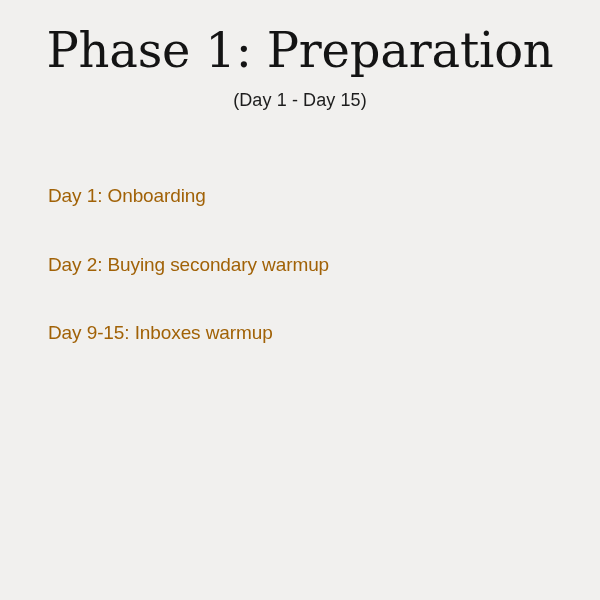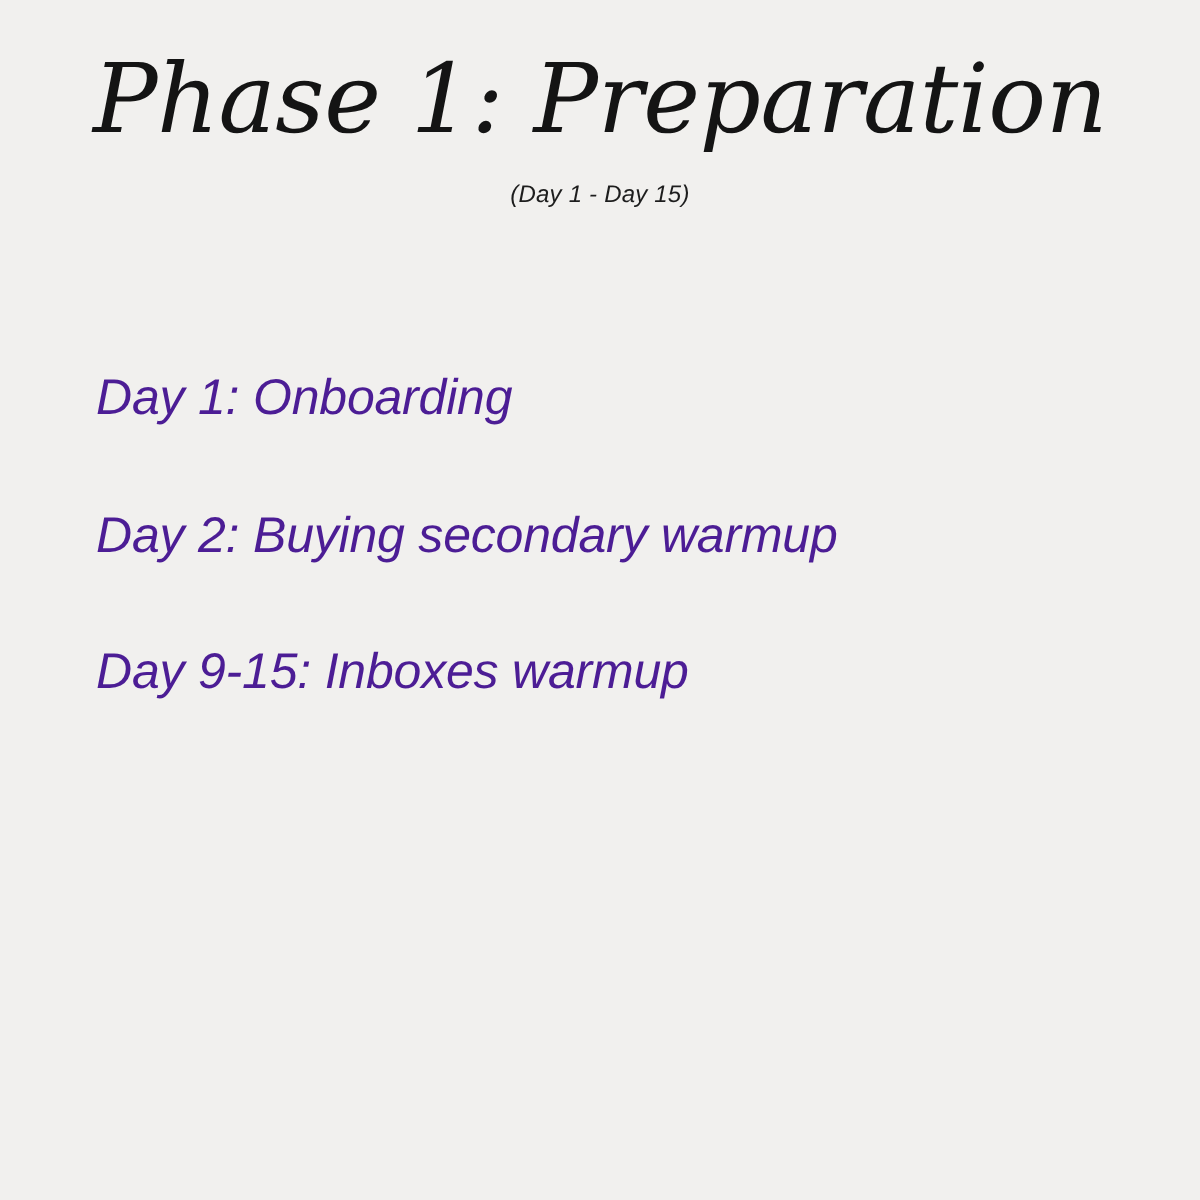--- a/index.html
+++ b/index.html
@@ -15,21 +15,20 @@
     -webkit-font-smoothing: antialiased;
     overflow: hidden;
   }
 
   .slide {
     position: relative;
     width: 600px;
     height: 576px;
     background: #f1f0ee;
     box-sizing: border-box;
-    font-style: italic;
   }
 
   
   .header {
     position: absolute;
     top: 24px;
     left: 0;
     width: 600px;
     text-align: center;
   }
@@ -41,21 +40,21 @@
     letter-spacing: -0.2px;
     color: #141414;
     line-height: 1.12;
     margin: 0;
     padding: 0;
     white-space: nowrap;
   }
 
   .slide-subtitle {
     font-family: "Liberation Sans", sans-serif;
-    font-size: 12px;
+    font-size: 18px;
     font-weight: 400;
     color: #1d1d1d;
     line-height: 1.2;
     margin: 12px 0 0 0;
     padding: 0;
     letter-spacing: 0.1px;
     white-space: nowrap;
   }
 
   
@@ -72,23 +71,23 @@
   .item-list li {
     height: 68.5px;
     margin: 0;
     padding: 0;
     display: flex;
     align-items: flex-start;
   }
 
   .item-text {
     font-family: "Liberation Sans", sans-serif;
-    font-size: 25px;
+    font-size: 19px;
     font-weight: 400;
-    color: #4c1d95;
+    color: #a16207;
     line-height: 1.12;
     letter-spacing: -0.1px;
     white-space: nowrap;
   }
 </style>
 </head>
 <body>
 
 <div class="slide">
 

